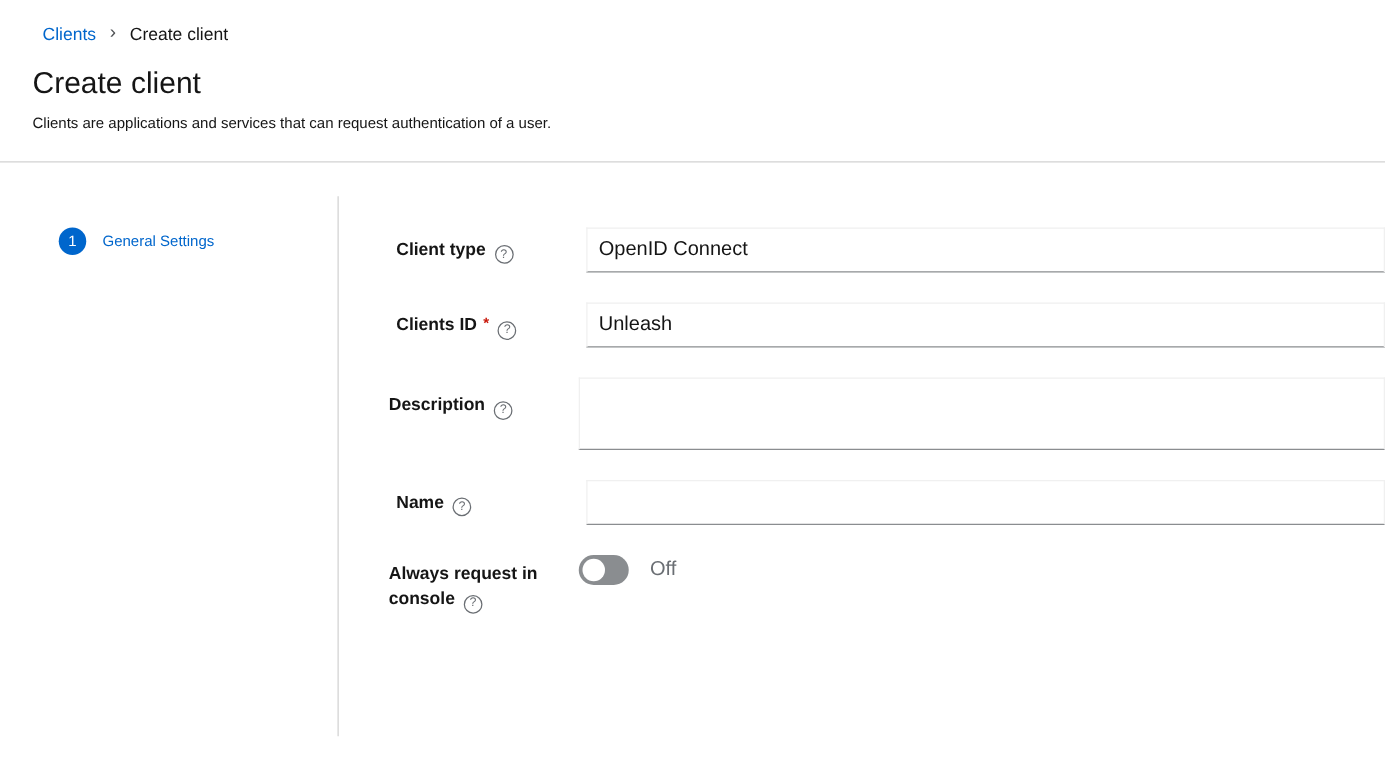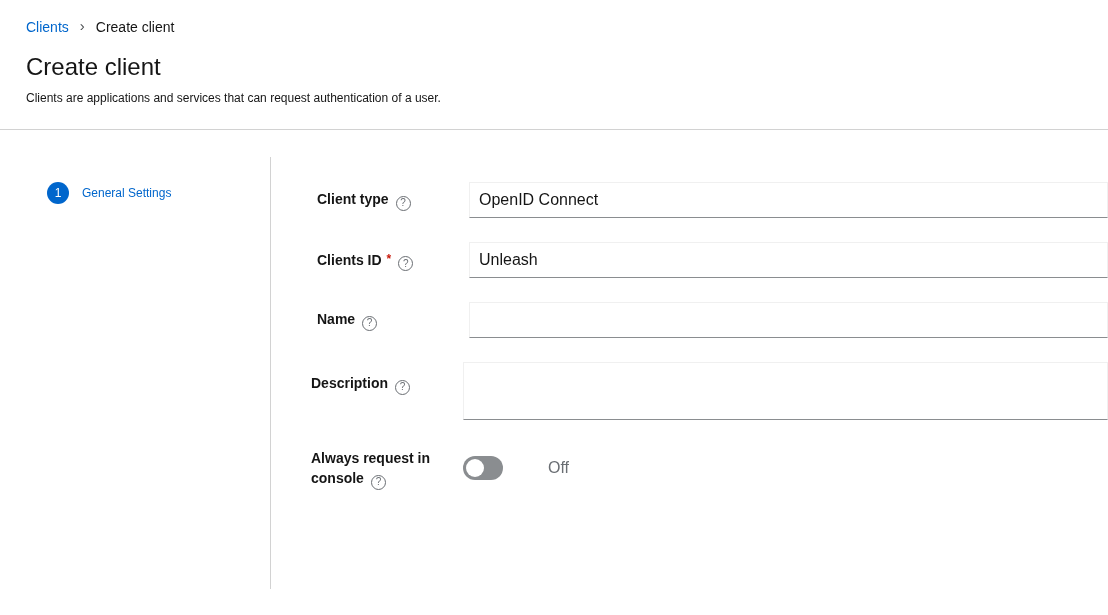--- a/index.html
+++ b/index.html
@@ -16,20 +16,21 @@
     padding: 17px 26px 0 26px;
     font-size: 14px;
     display: flex;
     align-items: center;
     height: 36px;
   }
   .breadcrumb a.crumb-link {
     color: #0066cc;
     text-decoration: none;
     cursor: pointer;
+    margin-left: 8px;
   }
   .crumb-sep {
     color: #4f5255;
     font-size: 15px;
     margin: 0 11px;
     line-height: 1;
     transform: translateY(-1px);
   }
   .crumb-current { color: #151515; }
 
@@ -167,22 +168,21 @@
   .pf-textarea {
     height: 58px;
     padding: 6px 9px;
     resize: none;
   }
 
   
   .switch-control {
     display: flex;
     align-items: center;
-    margin-top: 12px;
-    gap: 28px;
+    margin-top: 0;
   }
   .switch {
     position: relative;
     width: 40px; height: 24px;
     border-radius: 12px;
     background: #8a8d90;
     cursor: pointer;
     flex-shrink: 0;
   }
   .switch-knob {
@@ -236,35 +236,35 @@
 
     <div class="form-row center">
       <div class="field-label">
         <span>Clients ID</span><span class="required-star">*</span><span class="help-icon">?</span>
       </div>
       <div class="field-control">
         <input class="pf-input" type="text" value="Unleash" style="">
       </div>
     </div>
 
+    <div class="form-row">
+      <div class="field-label pad-top">
+        <span>Description</span><span class="help-icon">?</span>
+      </div>
+      <div class="field-control">
+        <textarea class="pf-textarea" style=""></textarea>
+      </div>
+    </div>
+
     <div class="form-row center">
       <div class="field-label">
         <span>Name</span><span class="help-icon">?</span>
       </div>
       <div class="field-control">
         <input class="pf-input" type="text" value="" style="">
-      </div>
-    </div>
-
-    <div class="form-row">
-      <div class="field-label pad-top">
-        <span>Description</span><span class="help-icon">?</span>
-      </div>
-      <div class="field-control">
-        <textarea class="pf-textarea" style=""></textarea>
       </div>
     </div>
 
     <div class="form-row">
       <div class="field-label pad-top-sm">
         <span>Always request in console</span><span class="help-icon">?</span>
       </div>
       <div class="field-control">
         <div class="switch-control">
           <div class="switch">

